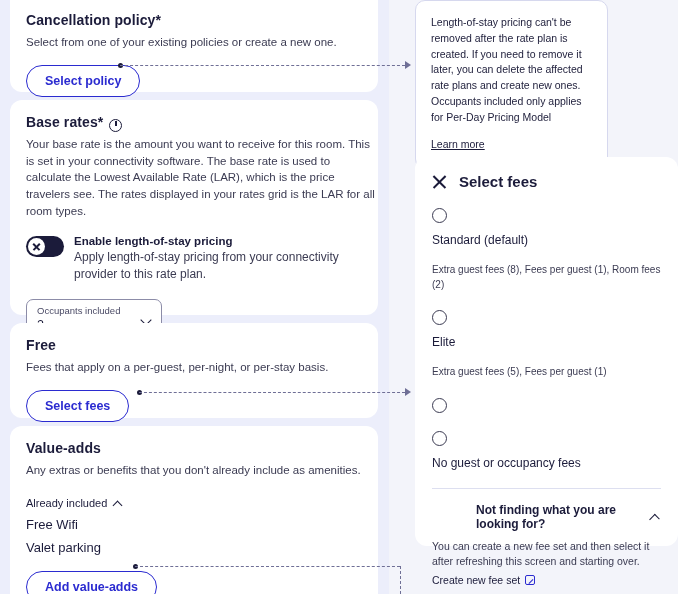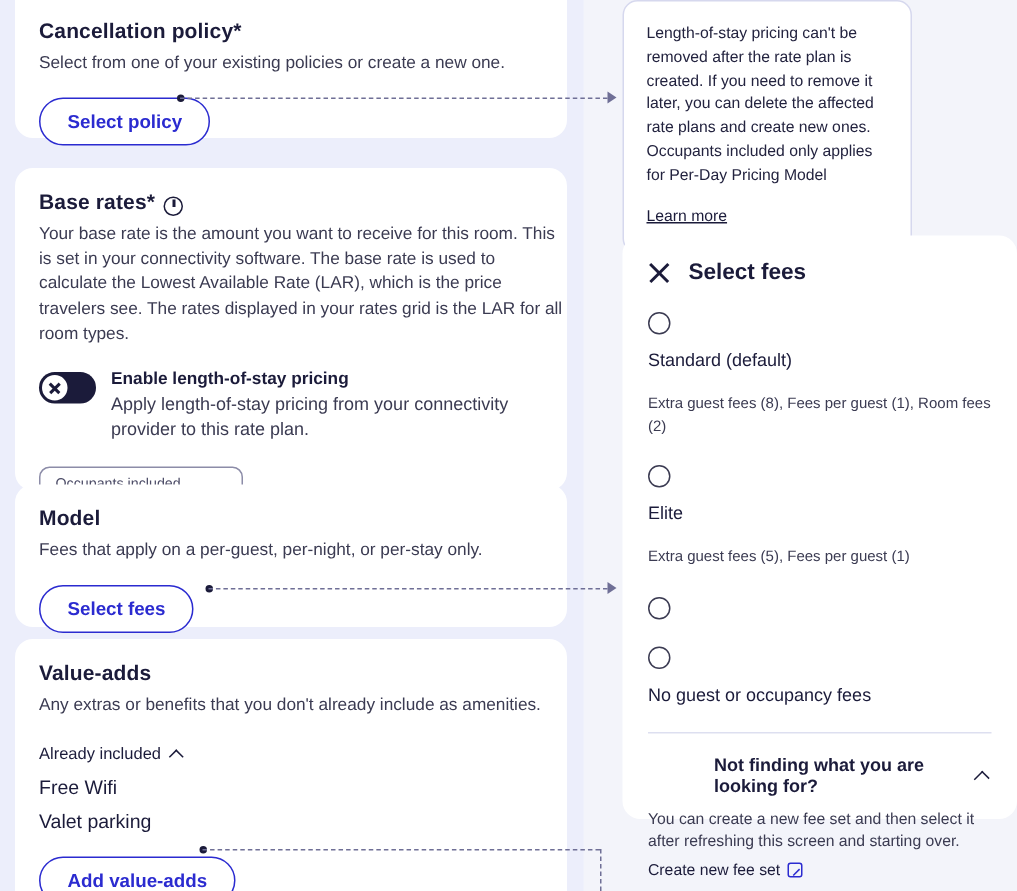--- a/index.html
+++ b/index.html
@@ -68,21 +68,21 @@
   .info-icon::after {
     content: "";
     position: absolute;
     left: 5px; top: 1.5px;
     width: 1.4px; height: 5px;
     background: #1b1b3a;
   }
   
   #card-cancellation { top: 0px; height: 92px; border-radius: 0 0 12px 12px; padding-top: 12px; }
   
-  #card-base-rates { top: 112px; height: 215px; }
+  #card-base-rates { top: 100px; height: 215px; }
   
   #card-fees { top: 323px; height: 95px; }
   
   #card-value-adds { top: 426px; height: 196px; border-radius: 12px 12px 0 0; }
 
   .toggle-row {
     display: flex;
     align-items: flex-start;
     gap: 10px;
     margin-top: 16px;
@@ -388,23 +388,23 @@
     </div>
     <div class="select-box">
       <span class="lbl">Occupants included</span>
       <span class="val">2</span>
       <span class="chev-down"></span>
     </div>
   </div>
 
   <div class="card" id="card-fees">
     <div class="title-row">
-      <h3>Model</h3>
-    </div>
-    <p class="desc">Fees that apply on a per-guest, per-night, or per-stay only.</p>
+      <h3>Free</h3>
+    </div>
+    <p class="desc">Fees that apply on a per-guest, per-night, or per-stay basis.</p>
     <button class="pill-btn">Select fees</button>
   </div>
 
   <div class="card" id="card-value-adds">
     <div class="title-row">
       <h3>Value-adds</h3>
     </div>
     <p class="desc">Any extras or benefits that you don't already include as amenities.</p>
     <div class="already-row">
       <span>Already included</span>

